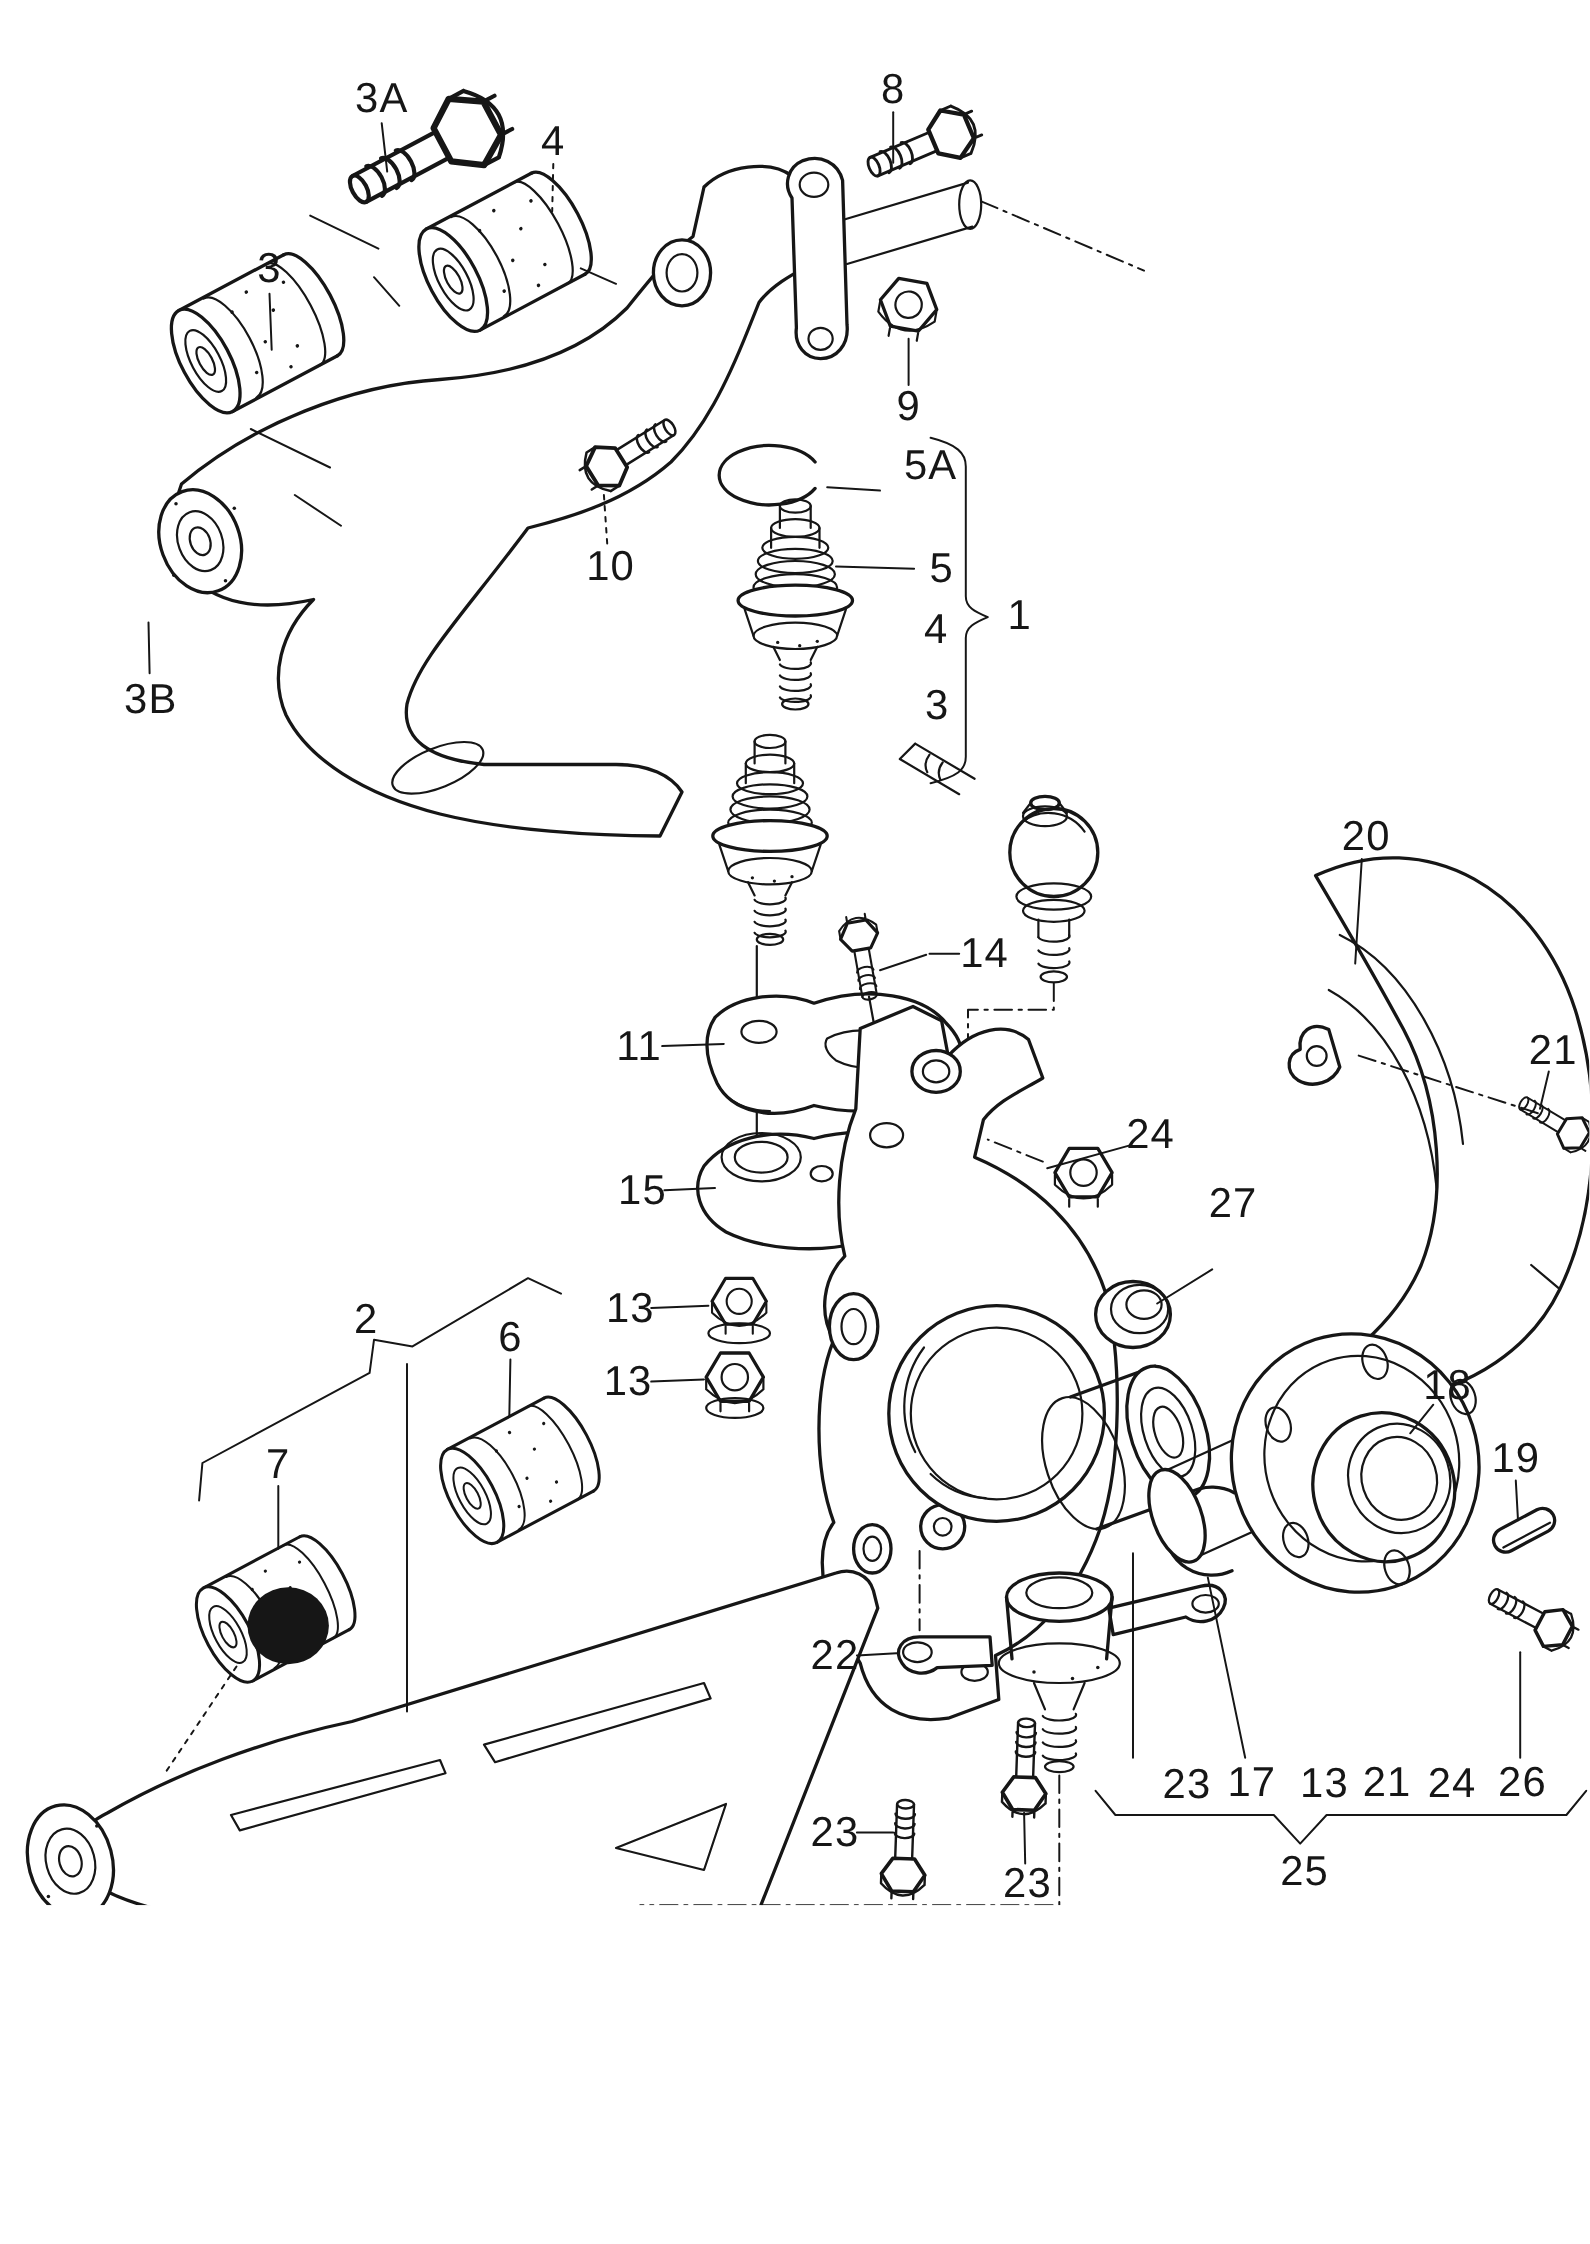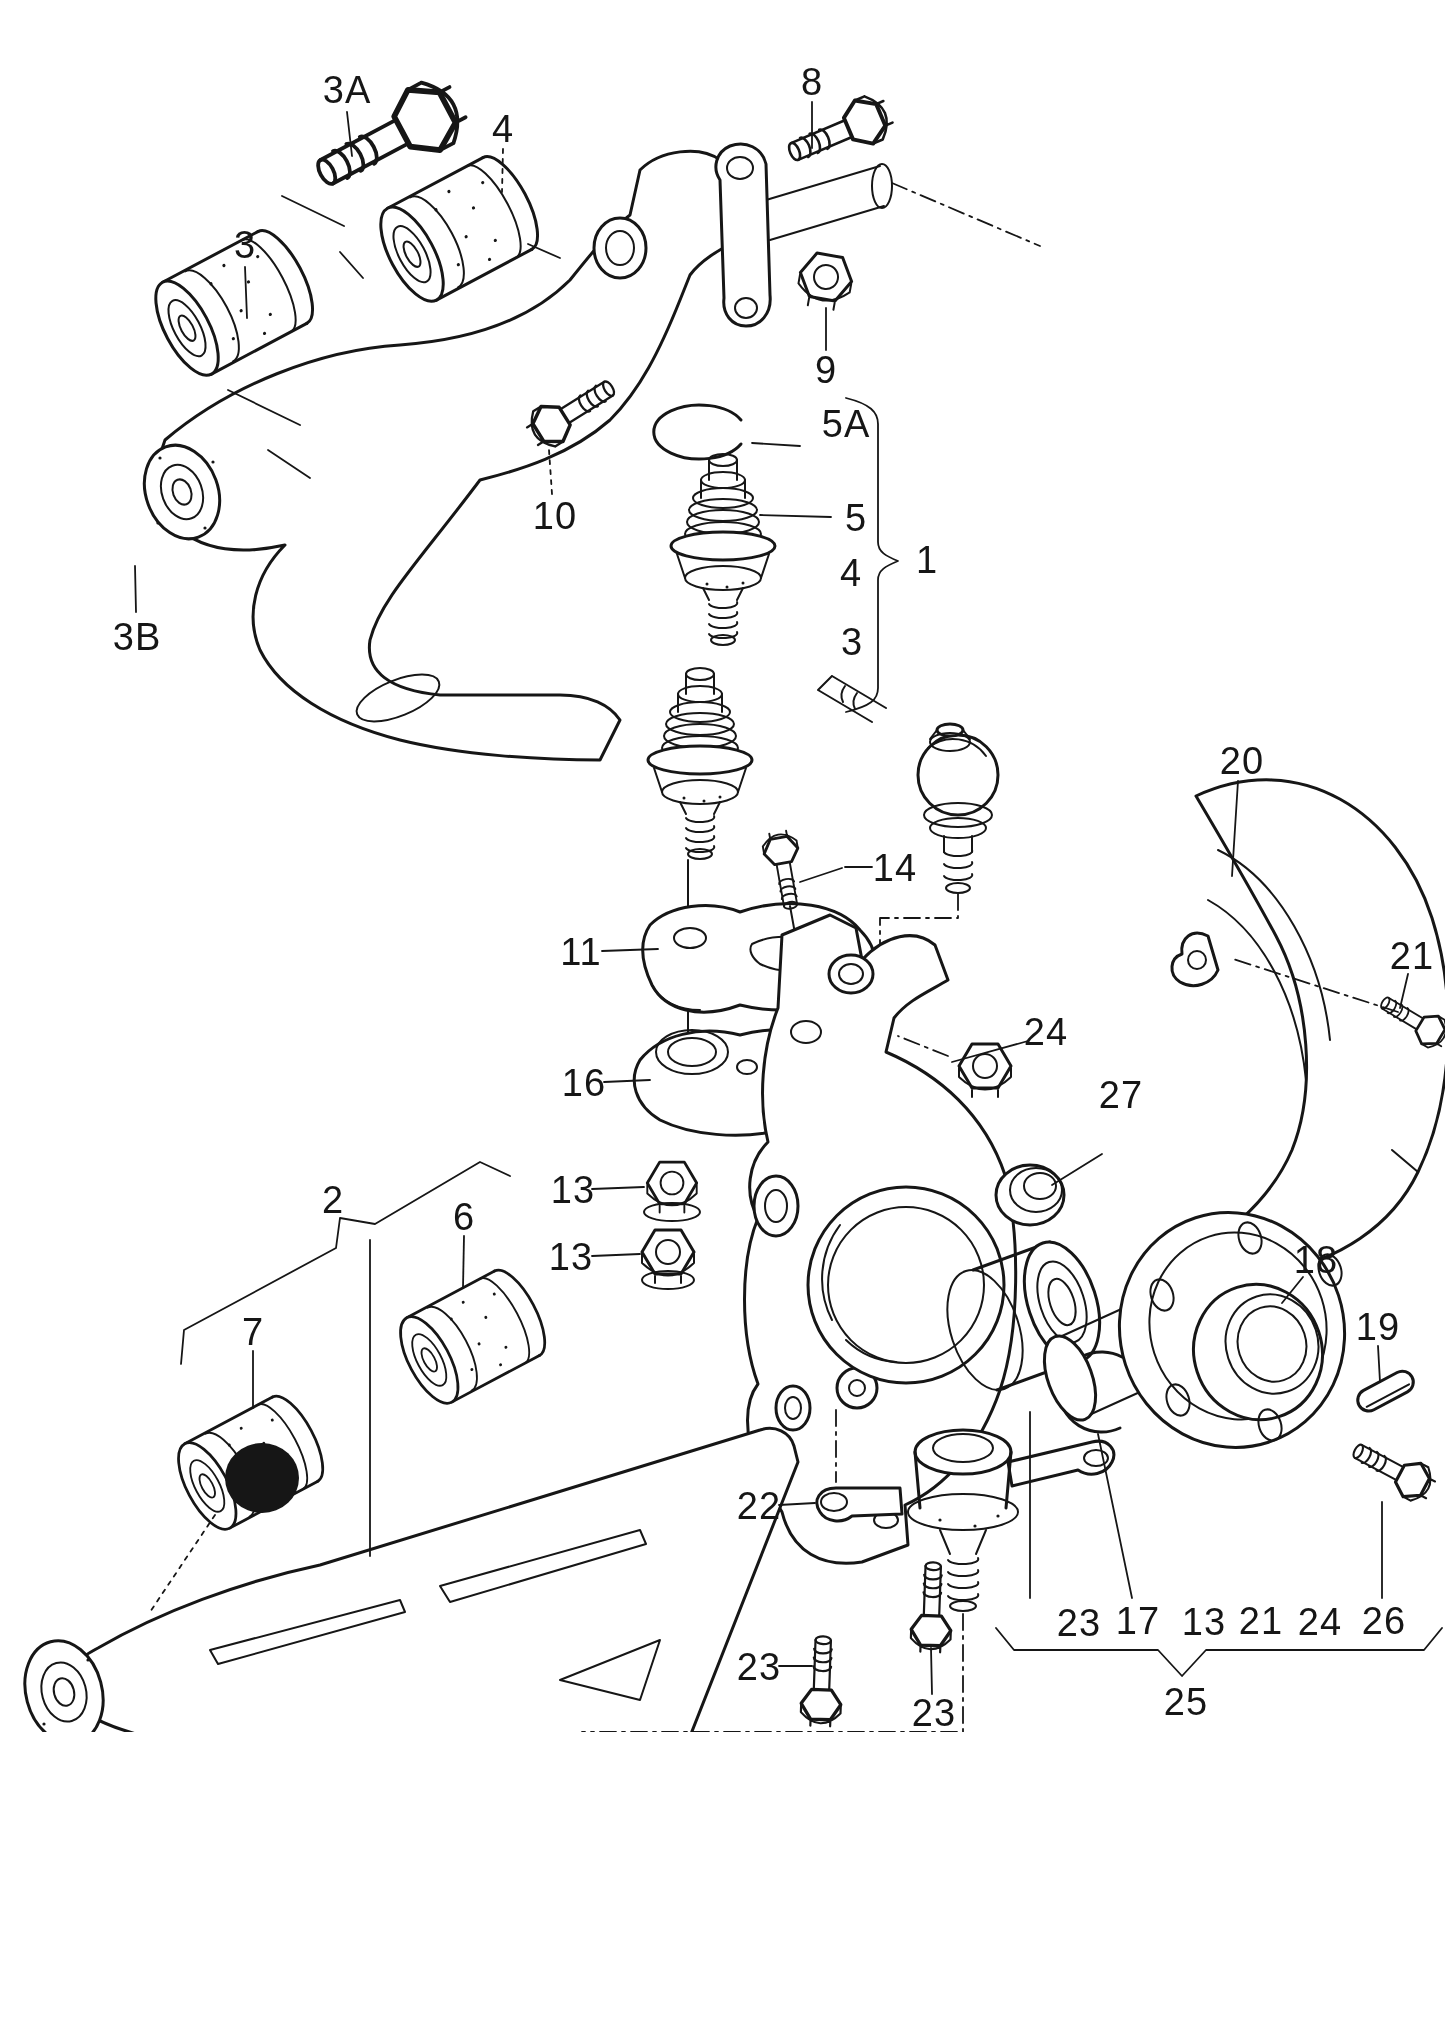--- a/index.html
+++ b/index.html
@@ -380,21 +380,21 @@
 <div class="lbl" style="left:851px;top:573px">4</div>
 <div class="lbl" style="left:927px;top:560px">1</div>
 <div class="lbl" style="left:852px;top:642px">3</div>
 <div class="lbl" style="left:137px;top:637px">3B</div>
 <div class="lbl" style="left:555px;top:516px">10</div>
 <div class="lbl" style="left:1242px;top:761px">20</div>
 <div class="lbl" style="left:895px;top:868px">14</div>
 <div class="lbl" style="left:1412px;top:956px">21</div>
 <div class="lbl" style="left:581px;top:952px">11</div>
 <div class="lbl" style="left:1046px;top:1032px">24</div>
-<div class="lbl" style="left:584px;top:1083px">16</div>
+<div class="lbl" style="left:584px;top:1083px">15</div>
 <div class="lbl" style="left:1121px;top:1095px">27</div>
 <div class="lbl" style="left:573px;top:1190px">13</div>
 <div class="lbl" style="left:571px;top:1257px">13</div>
 <div class="lbl" style="left:333px;top:1200px">2</div>
 <div class="lbl" style="left:464px;top:1217px">6</div>
 <div class="lbl" style="left:1316px;top:1260px">18</div>
 <div class="lbl" style="left:1378px;top:1327px">19</div>
 <div class="lbl" style="left:253px;top:1332px">7</div>
 <div class="lbl" style="left:759px;top:1506px">22</div>
 <div class="lbl" style="left:759px;top:1667px">23</div>

